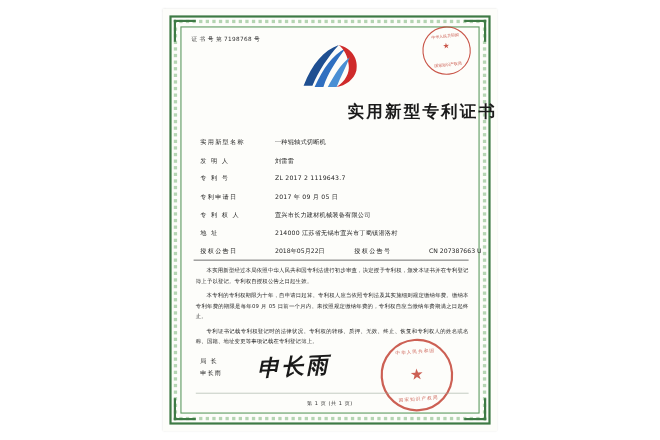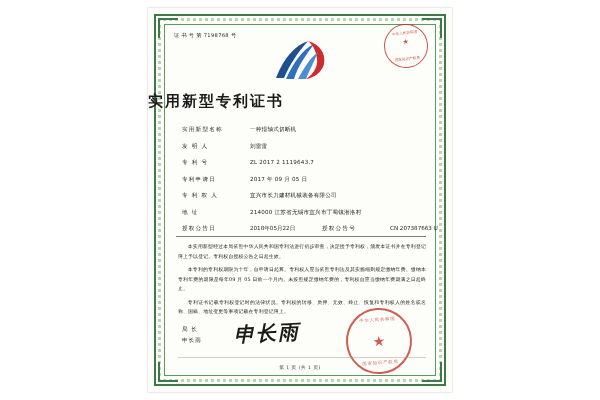--- a/index.html
+++ b/index.html
@@ -110,21 +110,21 @@
     transform: translateX(-50%);
     width: 64px;
     height: 44px;
   }
   .logo svg { display: block; }
 
   .title {
     position: absolute;
     left: 0; right: 0;
     top: 84px;
-    text-align: left;
+    text-align: right;
     font-family: "DejaVu Sans", sans-serif;
     font-size: 15px;
     font-weight: bold;
     color: #1b1b1b;
     letter-spacing: 2px;
   }
 
   .fields {
     position: absolute;
     left: 34px;

